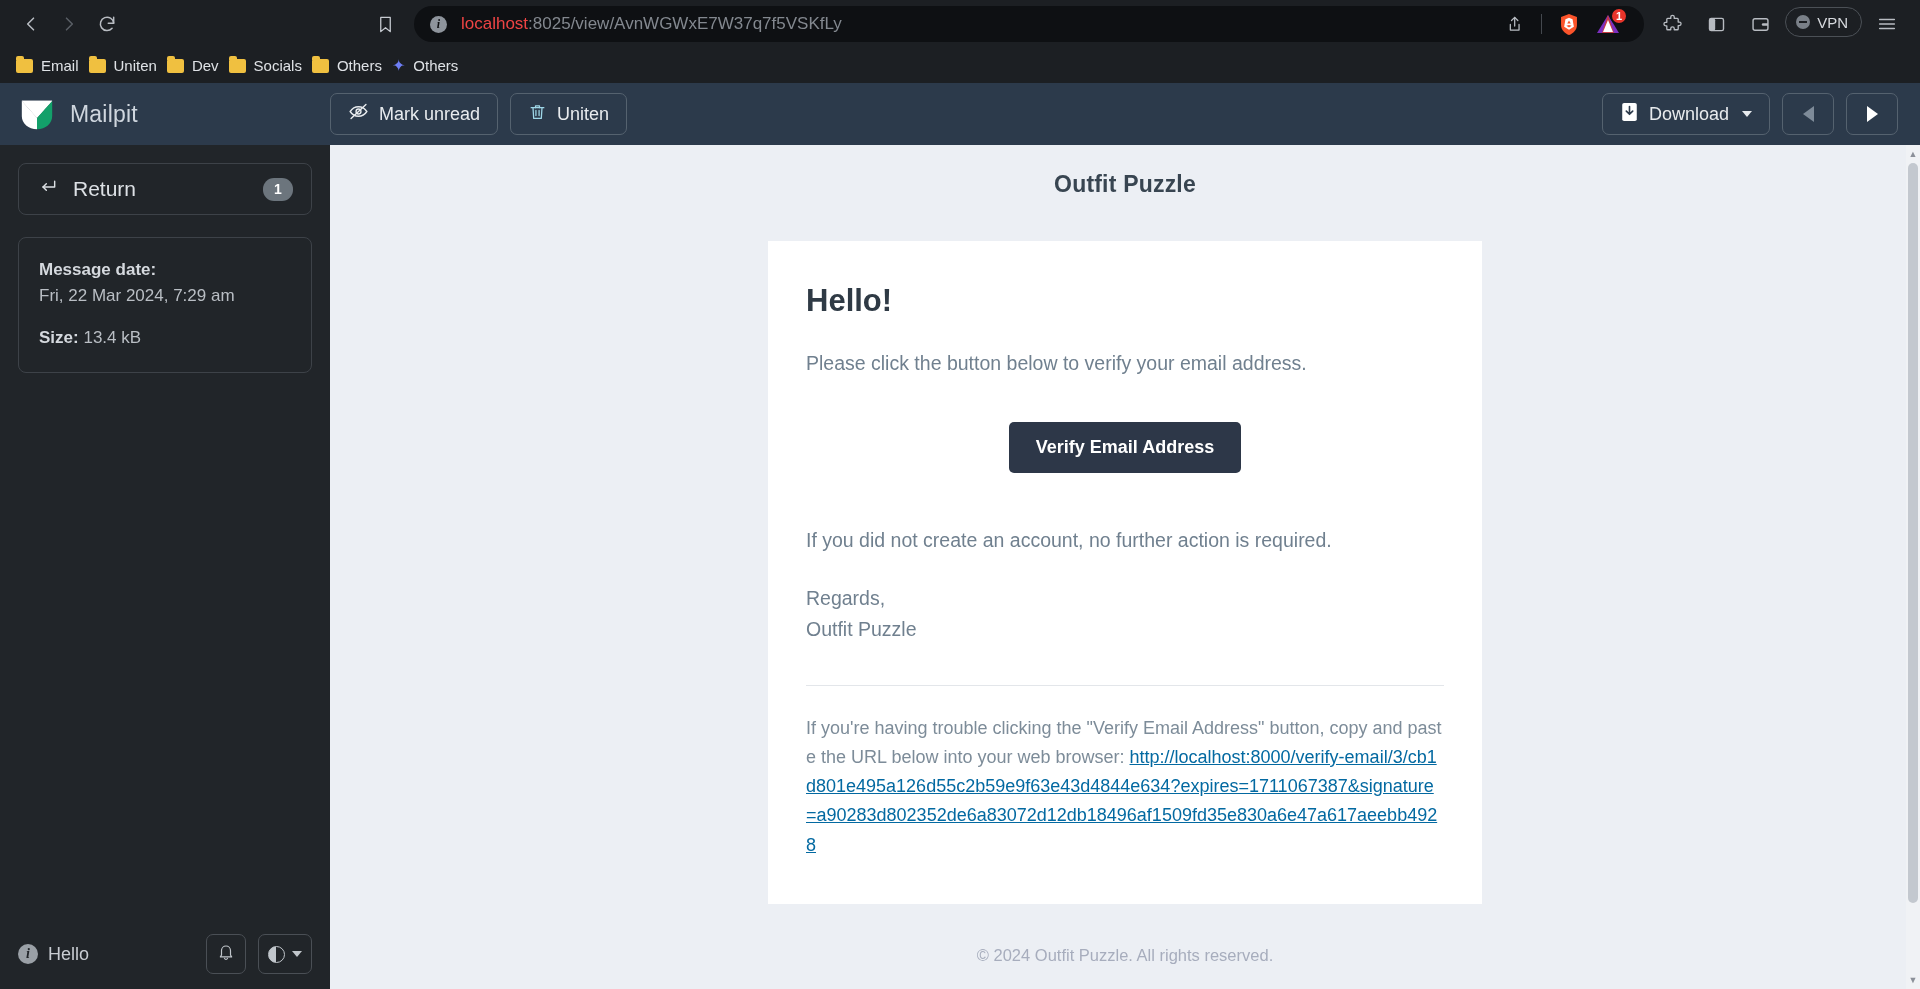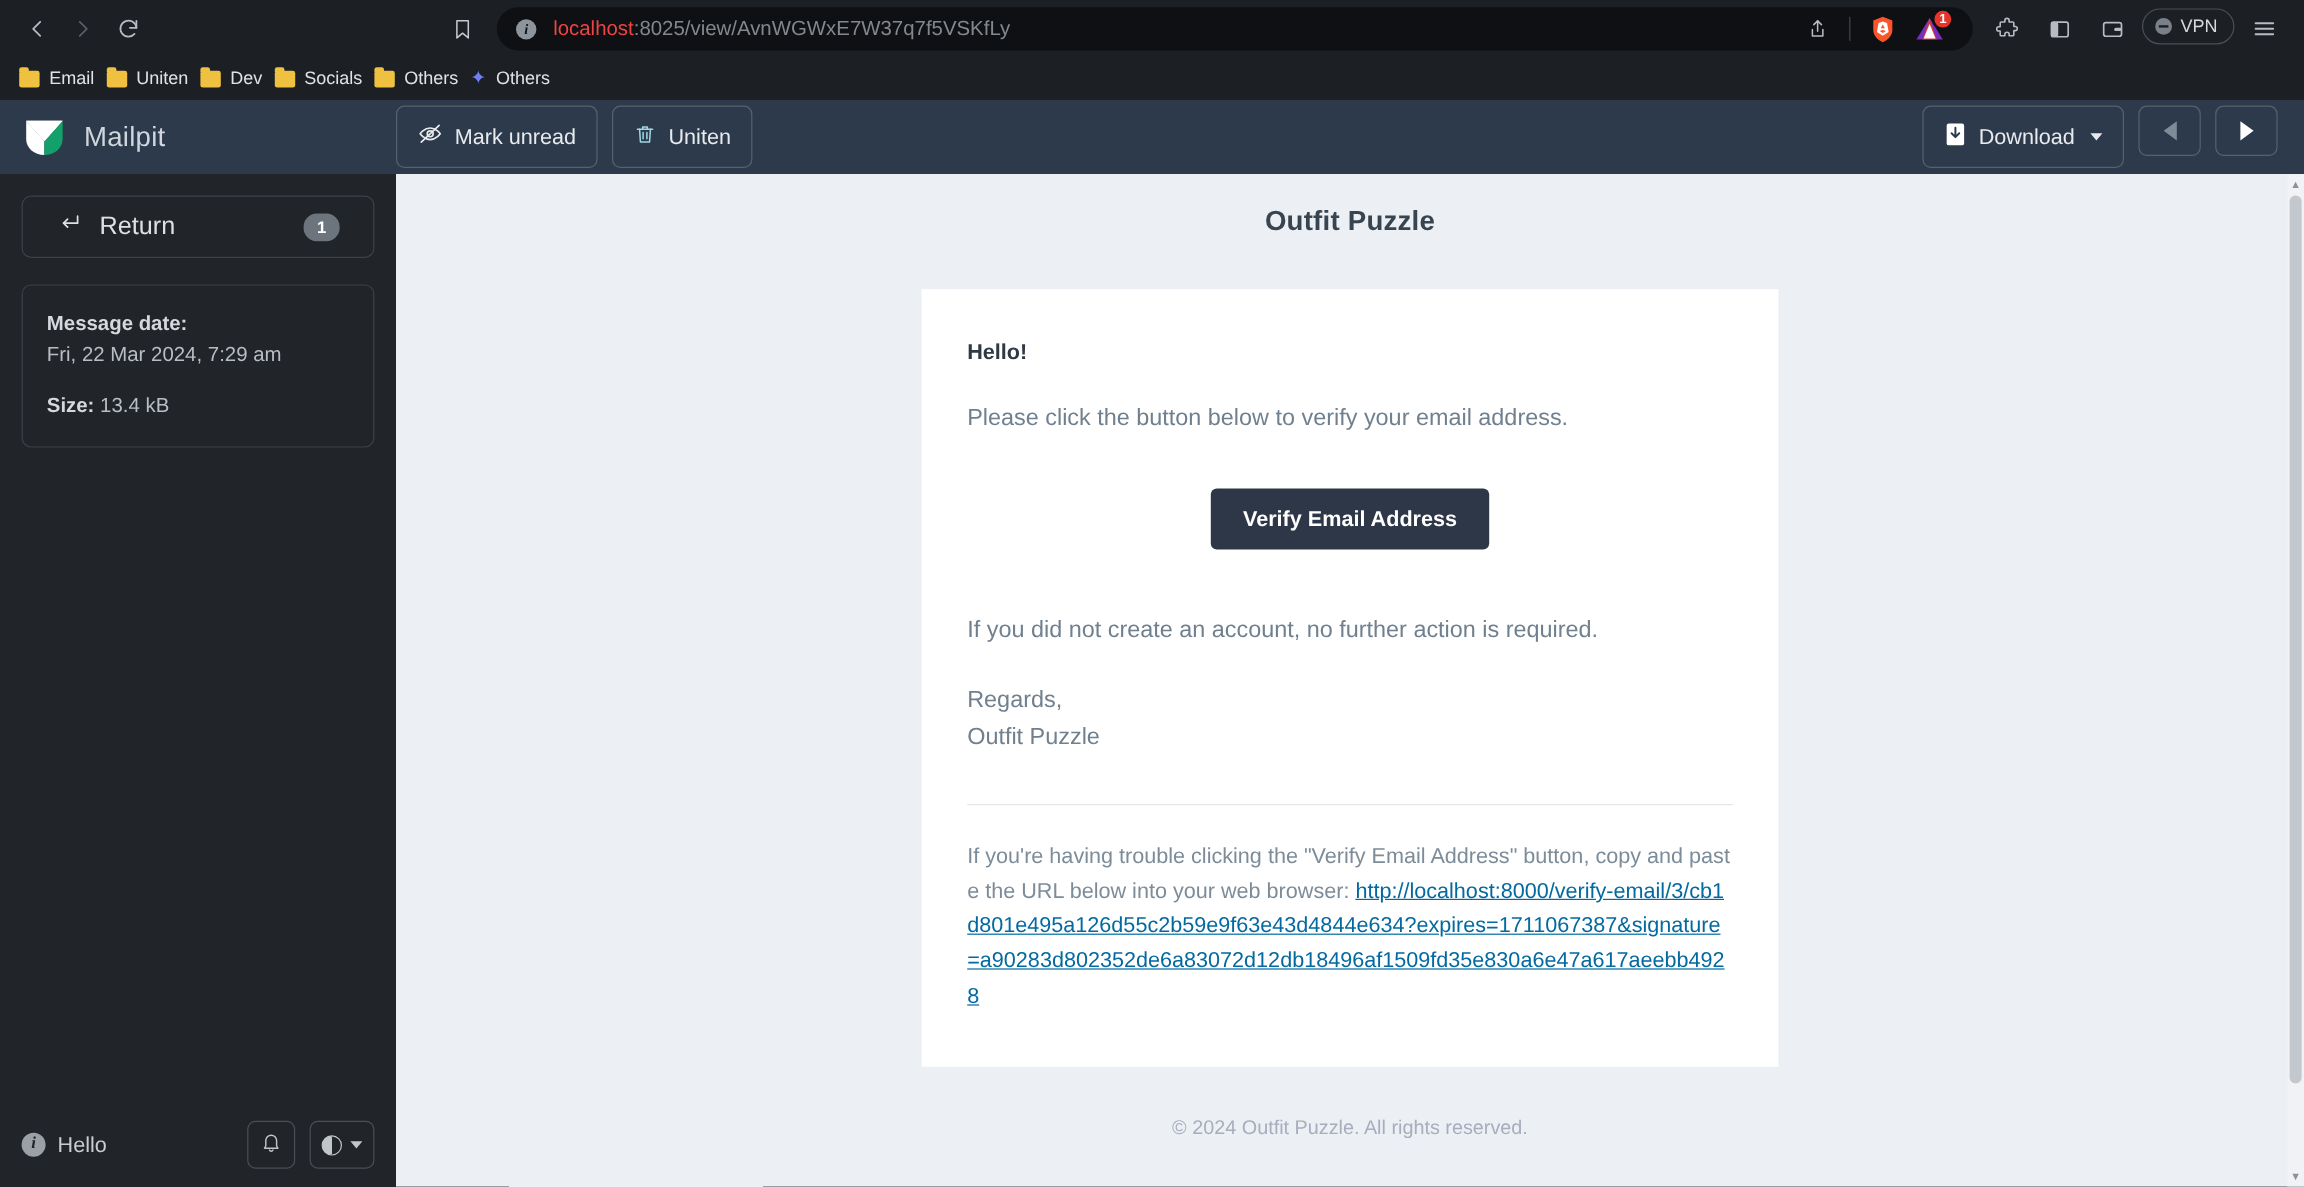--- a/index.html
+++ b/index.html
@@ -169,21 +169,21 @@
     flex: 0 0 auto;
   }
   .brand { display: flex; align-items: center; gap: 14px; width: 312px; flex: 0 0 auto;}
   .logo { width: 38px; height: 38px; flex: 0 0 auto; }
   .brand-name {
     color: #cfd6de;
     font-size: 23px;
     letter-spacing: .2px;
   }
   .hdr-btn {
-    height: 52px;
+    height: 42px;
     border: 1px solid #55626f;
     border-radius: 7px;
     background: transparent;
     color: #e8ebee;
     font-size: 18px;
     display: flex; align-items: center; gap: 10px;
     padding: 0 17px;
     font-family: "Liberation Sans", sans-serif;
     cursor: pointer;
   }
@@ -228,21 +228,21 @@
     display: flex;
     flex-direction: column;
     position: relative;
   }
   .return-btn {
     border: 1px solid #3d4248;
     border-radius: 8px;
     height: 52px;
     display: flex;
     align-items: center;
-    padding: 0 28px;
+    padding: 0 18px;
     color: #dde1e5;
     font-size: 21px;
     gap: 14px;
     cursor: pointer;
   }
   .badge-count {
     margin-left: auto;
     background: #6c757d;
     color: #fff;
     border-radius: 11px;
@@ -321,21 +321,21 @@
     letter-spacing: .2px;
   }
   .email-card {
     width: 714px;
     margin: 43px auto 0 auto;
     background: #ffffff;
     text-align: left;
     padding: 42px 38px 44px 38px;
   }
   .e-h1 {
-    font-size: 18px;
+    font-size: 31px;
     font-weight: bold;
     color: #2f3a45;
     margin-bottom: 29px;
   }
   .e-p {
     font-size: 19.5px;
     color: #70808f;
     line-height: 1.55;
   }
   .verify-wrap { text-align: center; margin: 44px 0 52px 0; }

